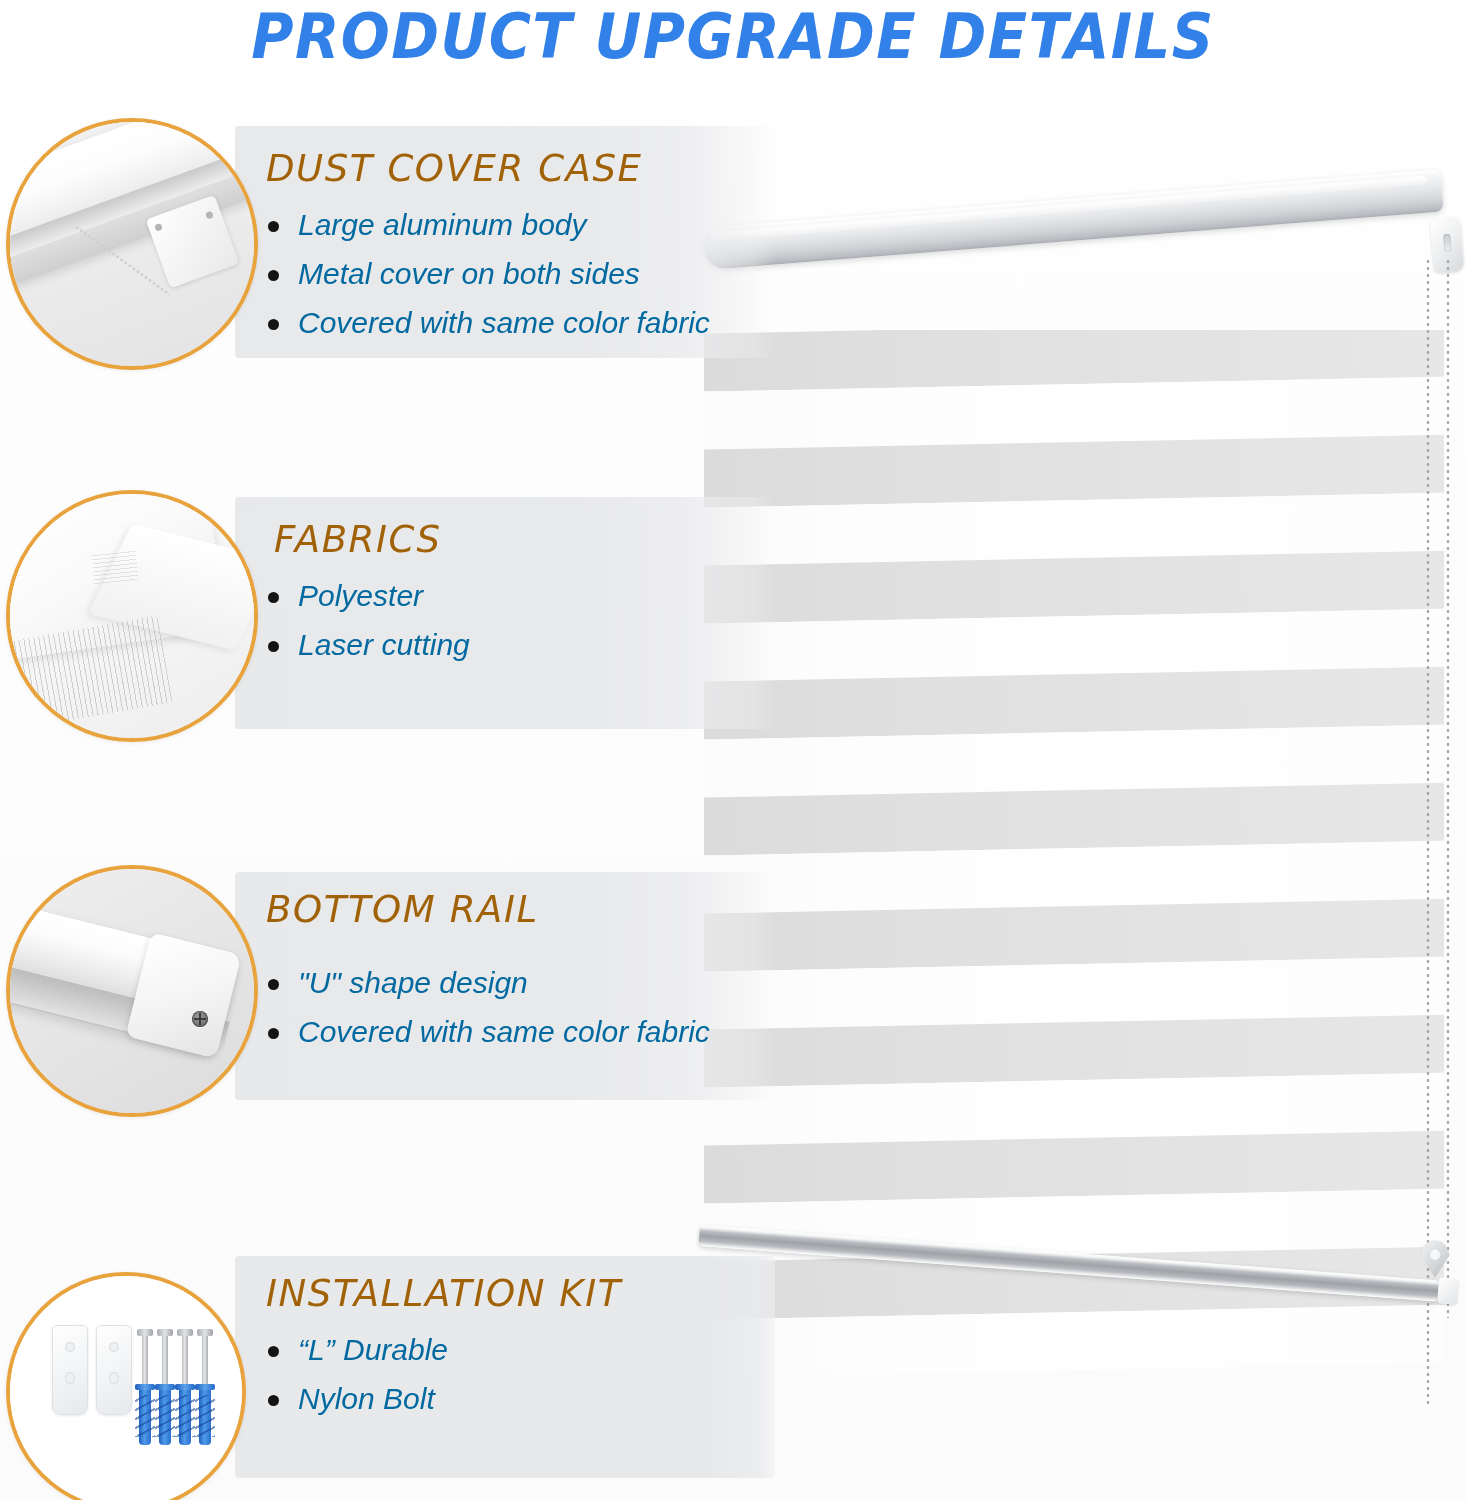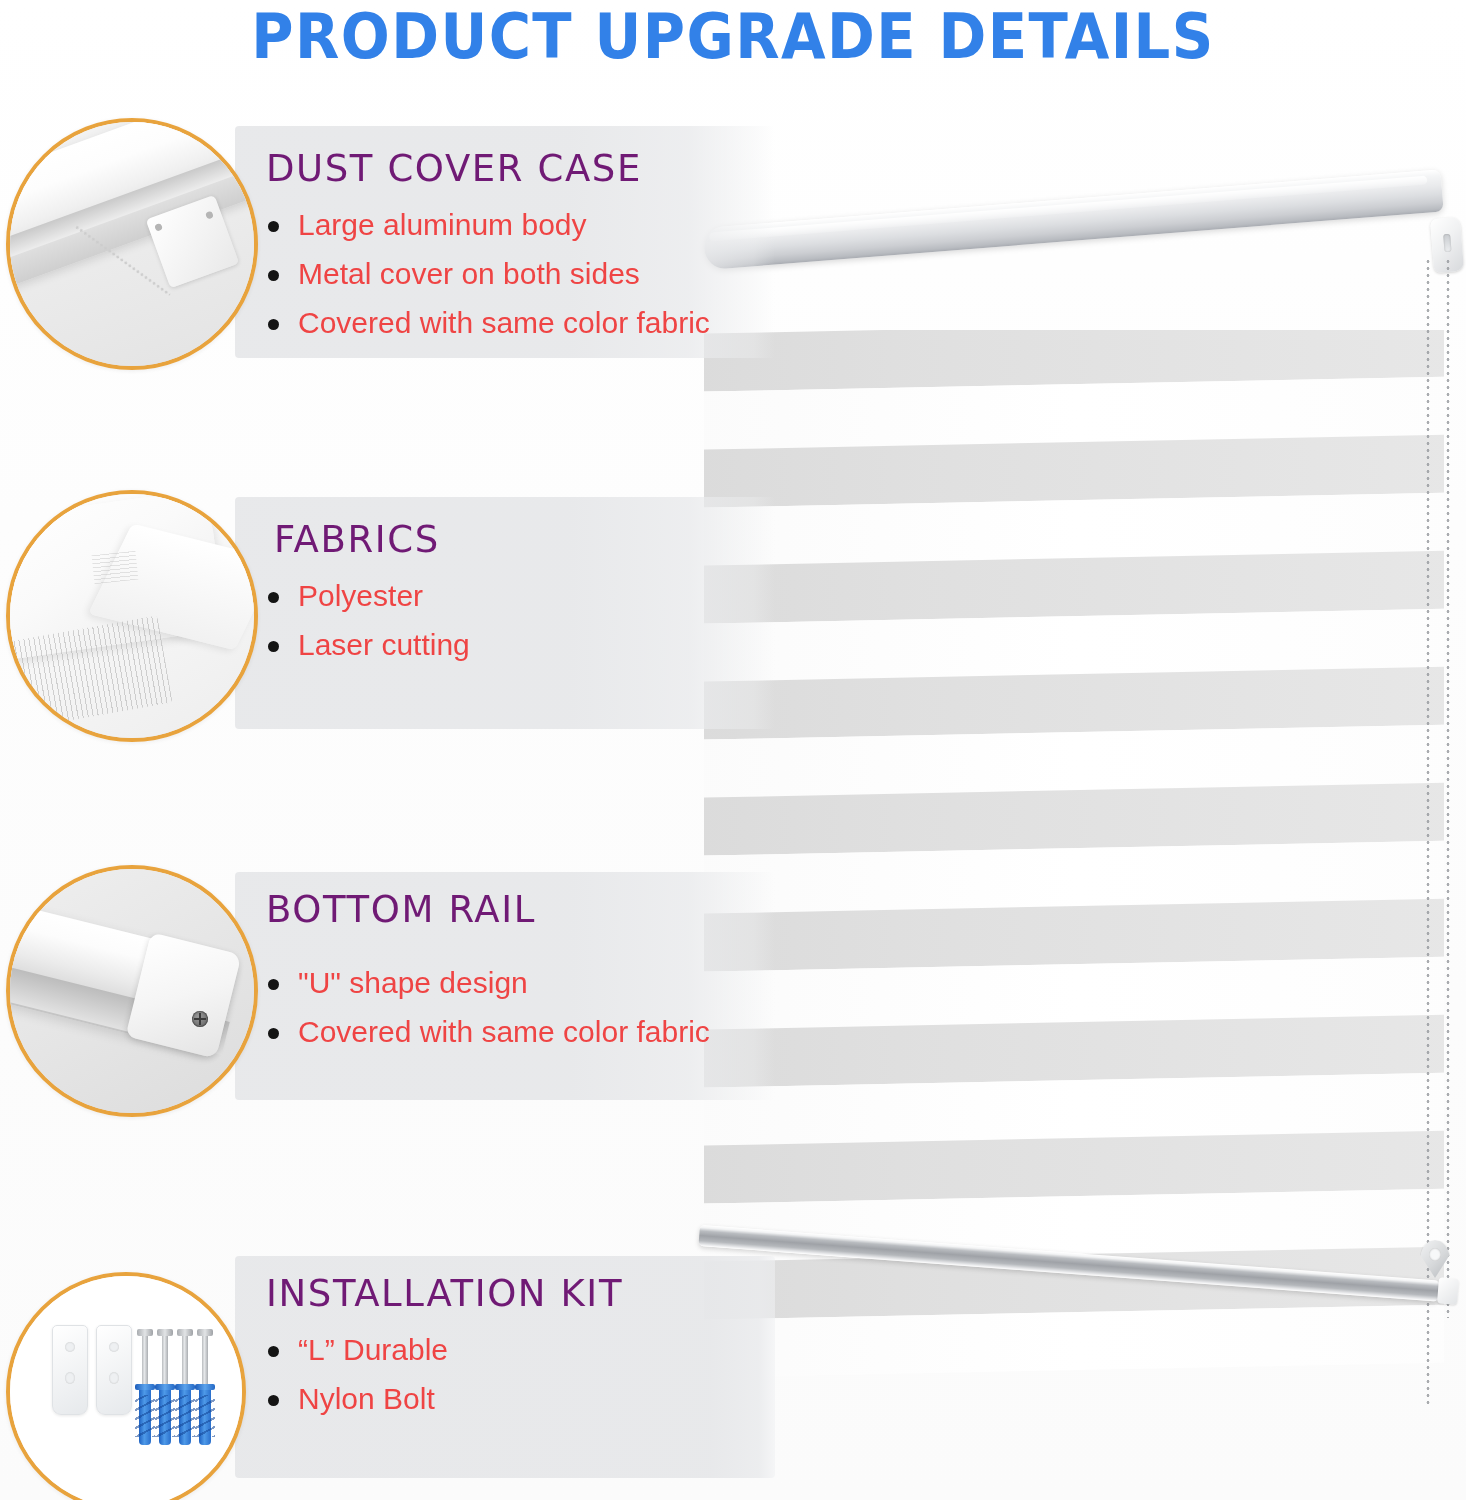--- a/index.html
+++ b/index.html
@@ -10,20 +10,21 @@
   body {
     font-family: "Liberation Sans", "DejaVu Sans", sans-serif;
   }
 
   #page {
     position: relative;
     width: 1466px;
     height: 1500px;
     overflow: hidden;
     background: #fdfdfd;
+    font-style: italic;
   }
 
   
   .page-bg {
     position: absolute;
     inset: 0;
     background:
       linear-gradient(180deg, #ffffff 0%, #fdfdfd 35%, #fbfbfb 100%);
   }
 
@@ -219,40 +220,40 @@
         rgba(231,232,234,0.96) 88%,
         rgba(234,235,237,0.88) 97%,
         rgba(240,241,243,0.55) 100%);
   }
 
   .block-heading {
     position: absolute;
     font-size: 37px;
     font-weight: 400;
     letter-spacing: 1.6px;
-    color: #701a75;
+    color: #a16207;
     line-height: 42px;
     white-space: nowrap;
     z-index: 4;
     font-family: "DejaVu Sans", sans-serif;
   }
 
   .bullets {
     position: absolute;
     z-index: 4;
     margin: 0;
     padding: 0;
     list-style: none;
   }
   .bullets li {
     position: relative;
     padding-left: 32px;
     font-size: 30px;
     line-height: 49px;
-    color: #ef4444;
+    color: #0369a1;
     white-space: nowrap;
     font-family: "Liberation Sans", sans-serif;
   }
   .bullets li::before {
     content: "";
     position: absolute;
     left: 2px;
     top: 21px;
     width: 11px;
     height: 11px;

